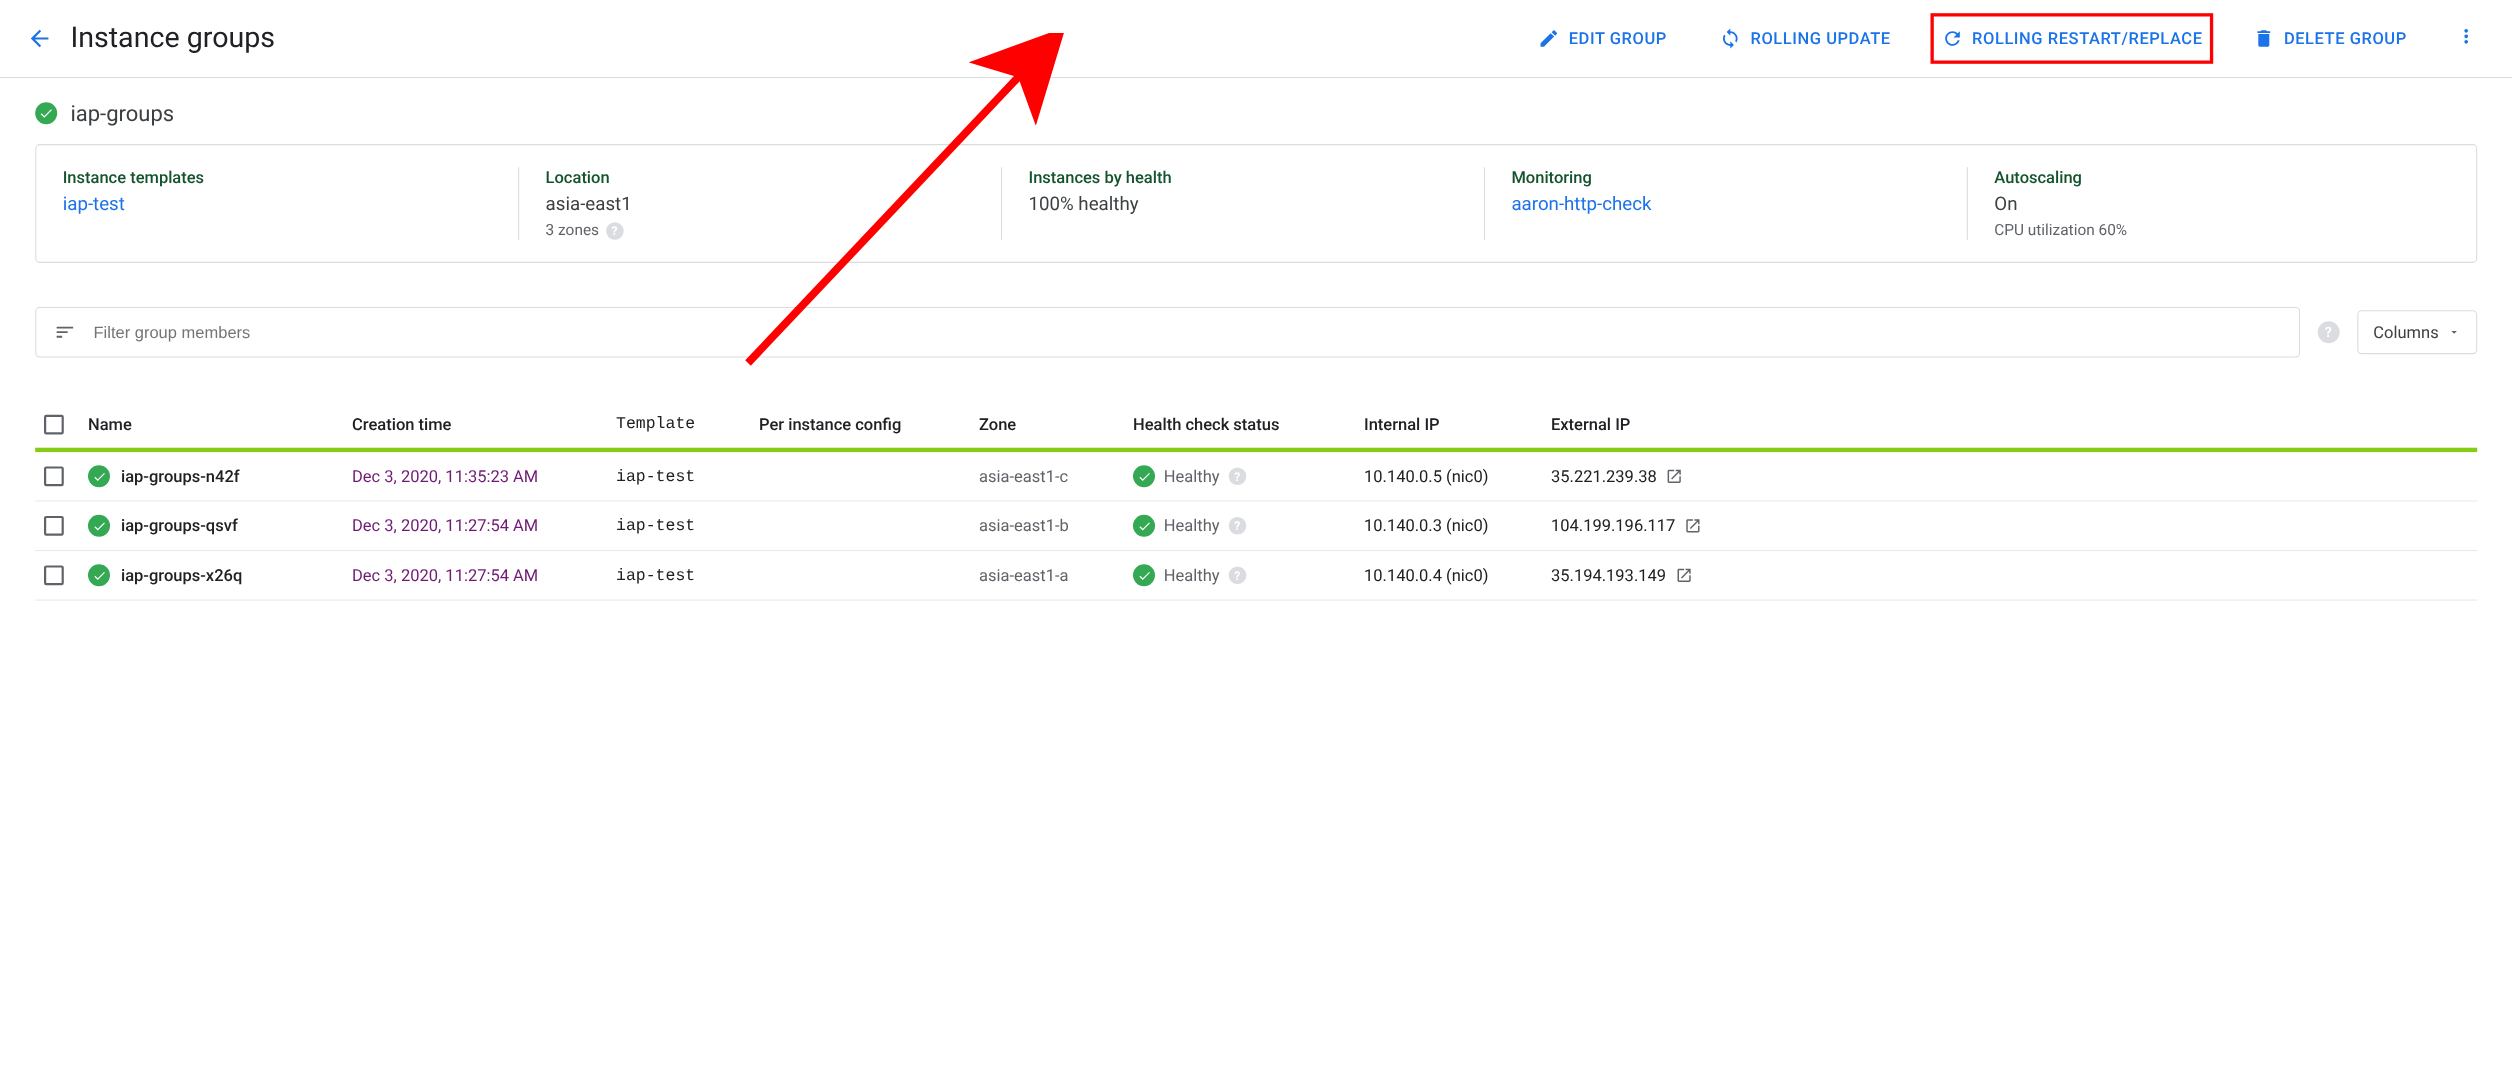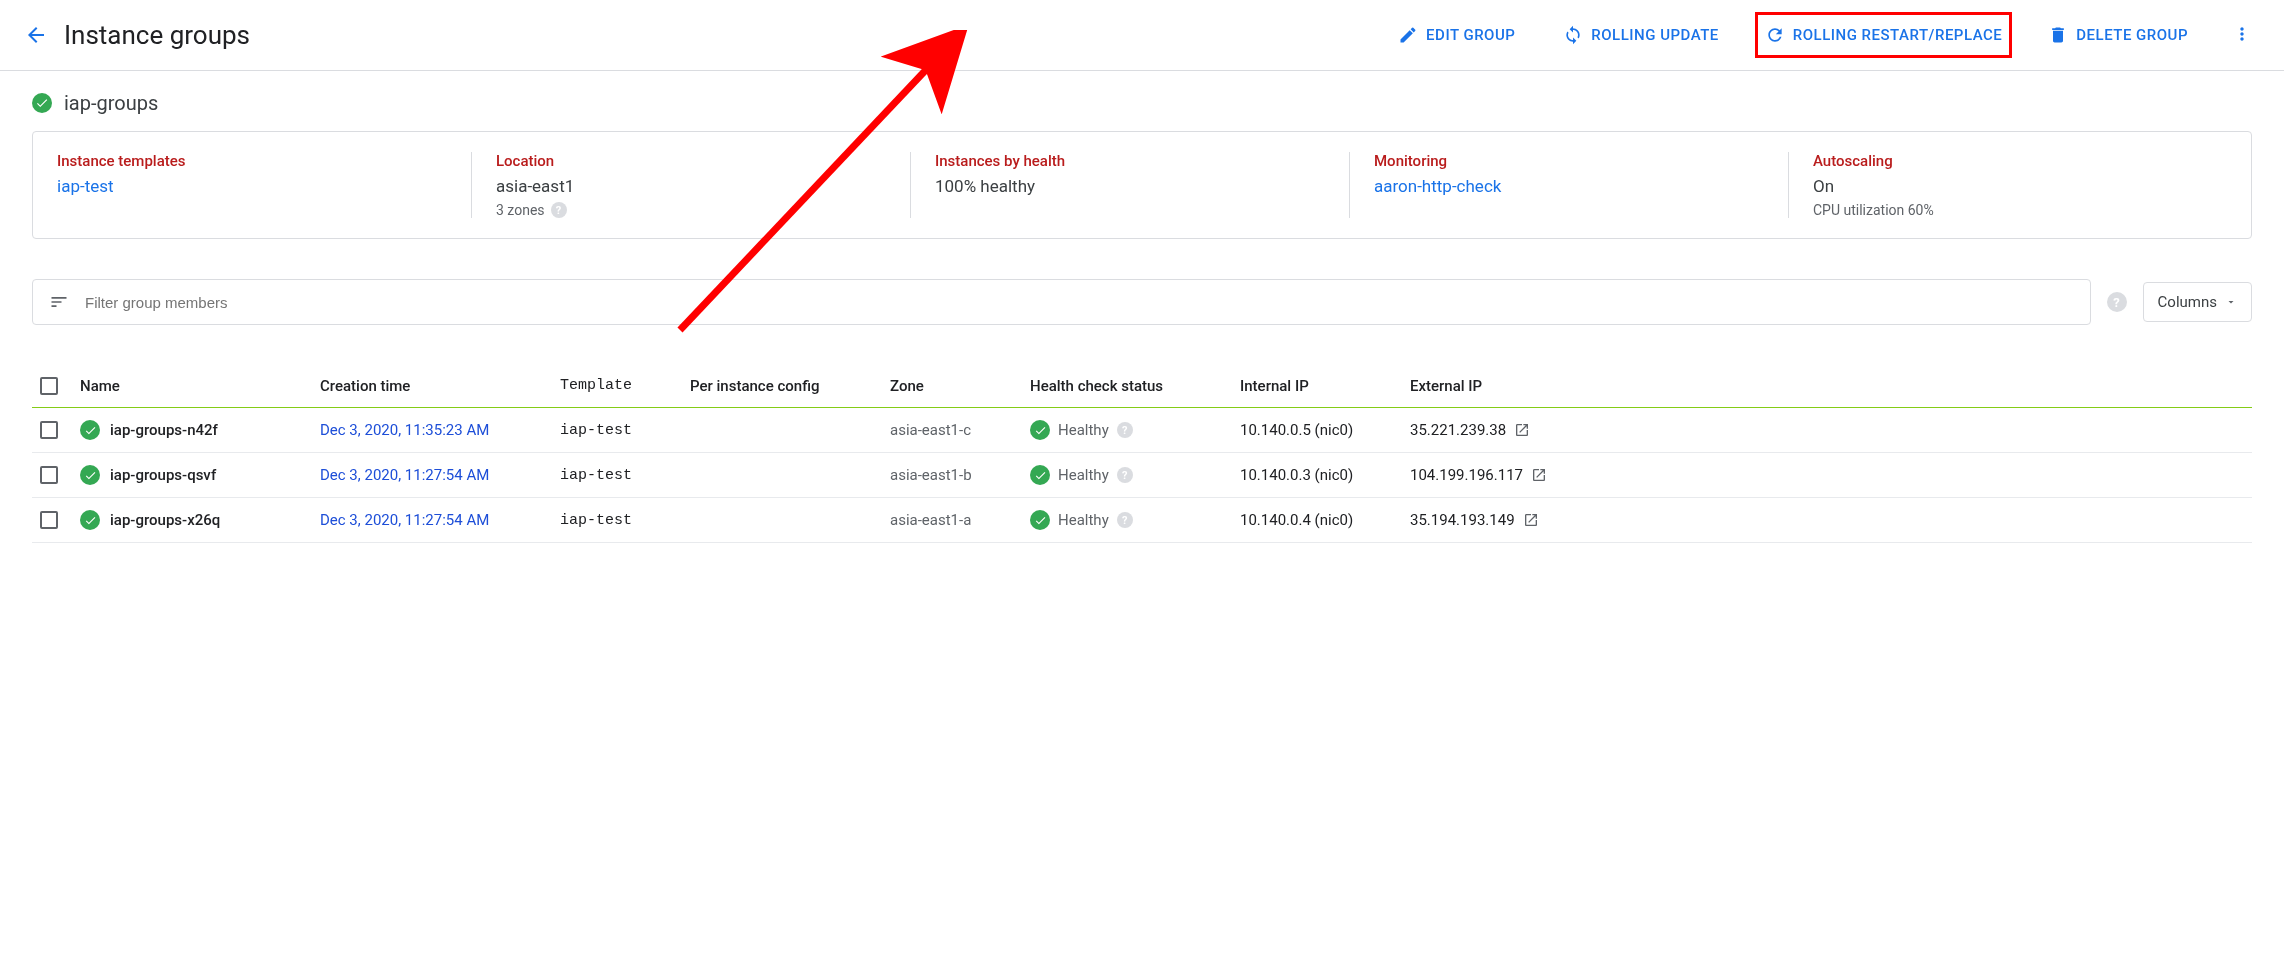--- a/index.html
+++ b/index.html
@@ -109,21 +109,21 @@
     }
     .summary-item {
       flex: 1;
       border-right: 1px solid #dadce0;
       padding: 0 24px;
     }
     .summary-item:first-child { padding-left: 0; }
     .summary-item:last-child { border-right: none; }
     .summary-label {
       font-size: 15px;
-      color: #b91c1c;
+      color: #14532d;
       font-weight: 500;
       margin-bottom: 6px;
     }
     .summary-value {
       font-size: 17px;
       color: #3c4043;
     }
     .summary-value.link {
       color: #1a73e8;
       cursor: pointer;
@@ -183,35 +183,35 @@
       cursor: pointer;
       font-size: 15px;
       color: #3c4043;
     }
     .table {
       width: 100%;
     }
     .table-header {
       display: flex;
       padding: 12px 8px;
-      border-bottom: 1px solid #84cc16;
+      border-bottom: 4px solid #84cc16;
       font-weight: 500;
       font-size: 15px;
       color: #202124;
     }
     .table-row {
       display: flex;
       padding: 12px 8px;
       border-bottom: 1px solid #e8eaed;
       align-items: center;
       font-size: 15px;
     }
     .col-check { width: 40px; display: flex; align-items: center; }
     .col-name { width: 240px; display: flex; align-items: center; gap: 10px; }
-    .col-creation { width: 240px; color: #1d4ed8; }
+    .col-creation { width: 240px; color: #701a75; }
     .col-template { width: 130px; font-weight: 500; font-family: Liberation Mono, monospace; }
     .col-perinstance { width: 200px; }
     .col-zone { width: 140px; color: #5f6368; }
     .col-health { width: 210px; display: flex; align-items: center; gap: 8px; }
     .col-internal { width: 170px; }
     .col-external { flex: 1; display: flex; align-items: center; gap: 8px; }
     .checkbox {
       width: 18px;
       height: 18px;
       border: 2px solid #5f6368;

